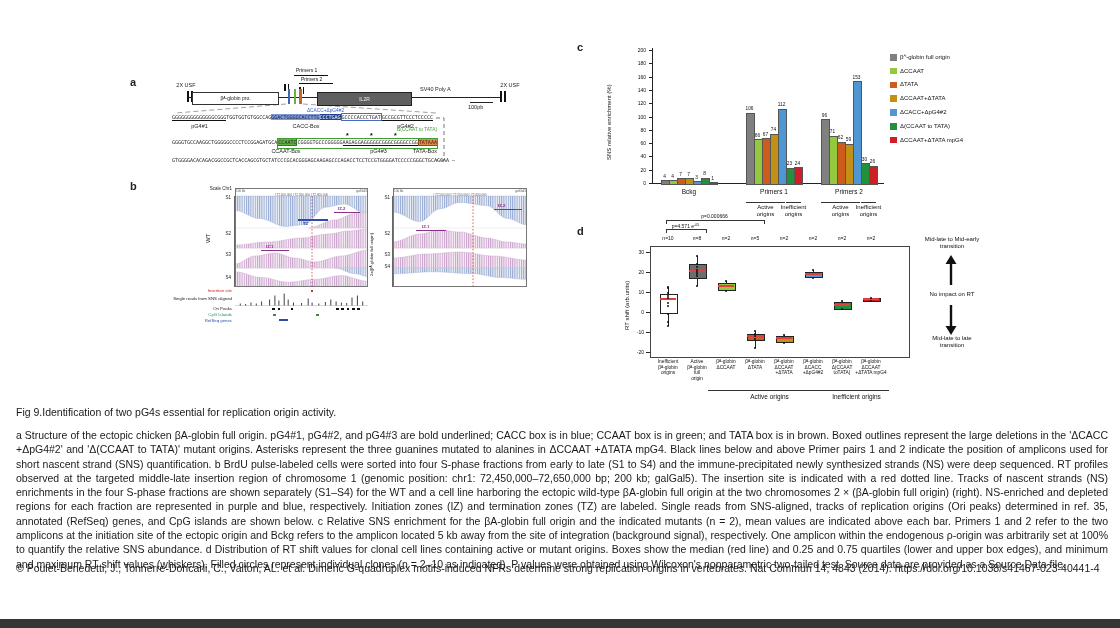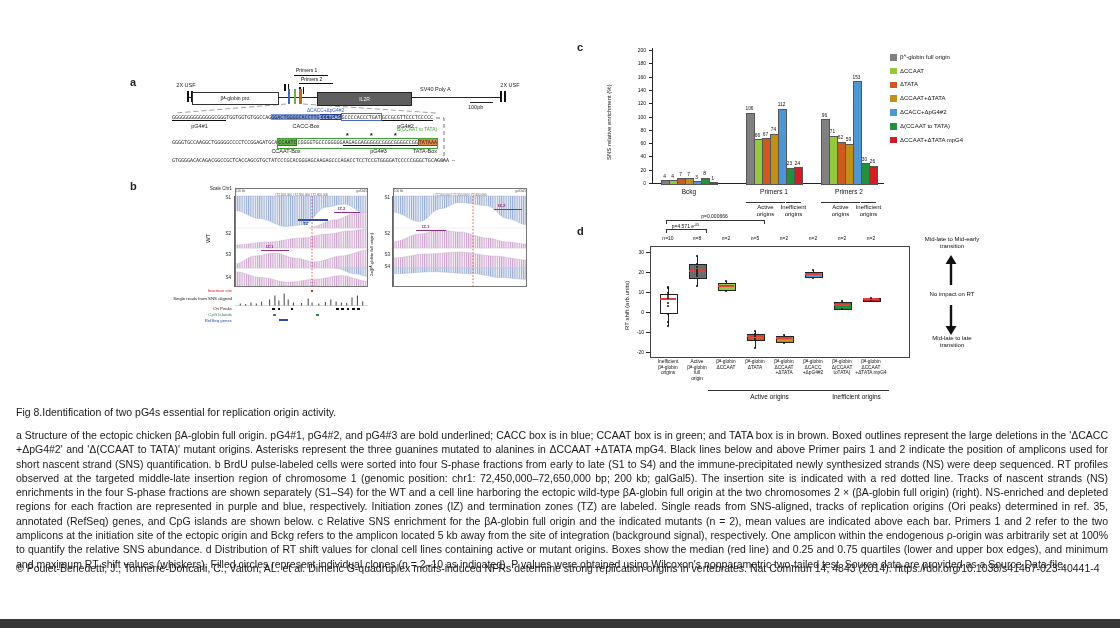--- a/index.html
+++ b/index.html
@@ -200,21 +200,21 @@
       <polygon points="0.5,9 11.5,9 6,0" fill="#111"></polygon>
   </svg>
   <div class="abs" style="left:900px;top:291px;width:104px;text-align:center;font-size:6px;">No impact on RT</div>
   <svg class="abs" style="left:945px;top:303px;width:12px;height:32px;">
     <line x1="6" y1="2" x2="6" y2="25" stroke="#111" stroke-width="2.4"></line>
       <polygon points="0.5,23 11.5,23 6,32" fill="#111"></polygon>
   </svg>
   <div class="abs pre" style="left:900px;top:335px;width:104px;text-align:center;font-size:6px;line-height:7px;">Mid-late to late
 transition</div>
 
-  <div class="abs capt" style="left:16px;top:405px;width:1092px;">Fig 8.Identification of two pG4s essential for replication origin activity.</div>
+  <div class="abs capt" style="left:16px;top:405px;width:1092px;">Fig 9.Identification of two pG4s essential for replication origin activity.</div>
   <div class="abs capt" style="left:16px;top:428px;width:1092px;">a Structure of the ectopic chicken βA-globin full origin. pG4#1, pG4#2, and pG4#3 are bold underlined; CACC box is in blue; CCAAT box is in green; and TATA box is in brown. Boxed outlines represent the large deletions in the 'ΔCACC +ΔpG4#2' and 'Δ(CCAAT to TATA)' mutant origins. Asterisks represent the three guanines mutated to alanines in ΔCCAAT +ΔTATA mpG4. Black lines below and above Primer pairs 1 and 2 indicate the position of amplicons used for short nascent strand (SNS) quantification. b BrdU pulse-labeled cells were sorted into four S-phase fractions from early to late (S1 to S4) and the immune-precipitated newly synthesized strands (NS) were deep sequenced. RT profiles observed at the targeted middle-late insertion region of chromosome 1 (genomic position: chr1: 72,450,000–72,650,000 bp; 200 kb; galGal5). The insertion site is indicated with a red dotted line. Tracks of nascent strands (NS) enrichments in the four S-phase fractions are shown separately (S1–S4) for the WT and a cell line harboring the ectopic wild-type βA-globin full origin at the two chromosomes 2 × (βA-globin full origin) (right). NS-enriched and depleted regions for each fraction are represented in purple and blue, respectively. Initiation zones (IZ) and termination zones (TZ) are labeled. Single reads from SNS-aligned, tracks of replication origins (Ori peaks) determined in ref. 35, annotated (RefSeq) genes, and CpG islands are shown below. c Relative SNS enrichment for the βA-globin full origin and the indicated mutants (n = 2), mean values are indicated above each bar. Primers 1 and 2 refer to the two amplicons at the initiation site of the ectopic origin and Bckg refers to the amplicon located 5 kb away from the site of integration (background signal), respectively. One amplicon within the endogenous ρ-origin was arbitrarily set at 100% to quantify the relative SNS abundance. d Distribution of RT shift values for clonal cell lines containing active or mutant origins. Boxes show the median (red line) and 0.25 and 0.75 quartiles (lower and upper box edges), and minimum and maximum RT shift values (whiskers). Filled circles represent individual clones (n = 2–10 as indicated). P values were obtained using Wilcoxon's nonparametric two-tailed test. Source data are provided as a Source Data file.</div>
   <div class="abs capt" style="left:16px;top:561px;width:1092px;">© Poulet-Benedetti, J., Tonnerre-Doncarli, C., Valton, AL. et al. Dimeric G-quadruplex motifs-induced NFRs determine strong replication origins in vertebrates. Nat Commun 14, 4843 (2014). https://doi.org/10.1038/s41467-023-40441-4</div>
 
   <div class="abs" style="left:0;top:619px;width:1120px;height:9px;background:#363636;"></div>
 <div class="abs" style="left: 288px; top: 89px; width: 2.4px; height: 15px; background: rgb(58, 102, 192);"></div>
     <div class="abs" style="left: 293.6px; top: 89px; width: 2.4px; height: 15px; background: rgb(111, 174, 63);"></div>
     <div class="abs" style="left: 299.2px; top: 89px; width: 2.4px; height: 15px; background: rgb(192, 106, 40);"></div>
     <div class="abs" style="left: 298px; top: 219px; width: 30px; height: 1.8px; background: rgb(47, 77, 168);"></div>
     <div class="abs" style="left: 303px; top: 220.8px; font-size: 4.3px; font-weight: bold; color: rgb(47, 77, 168);">TZ</div>
     <div class="abs" style="left: 261px; top: 249.5px; width: 28px; height: 1.8px; background: rgb(139, 47, 139);"></div>

